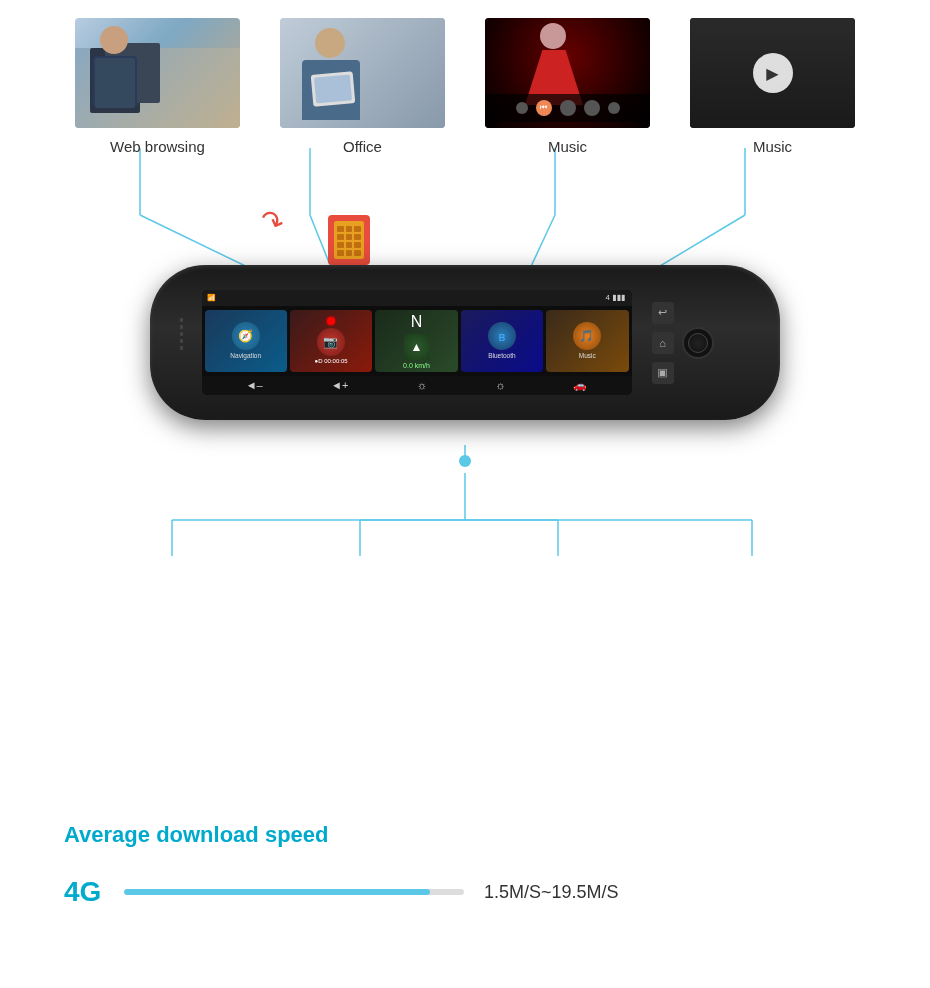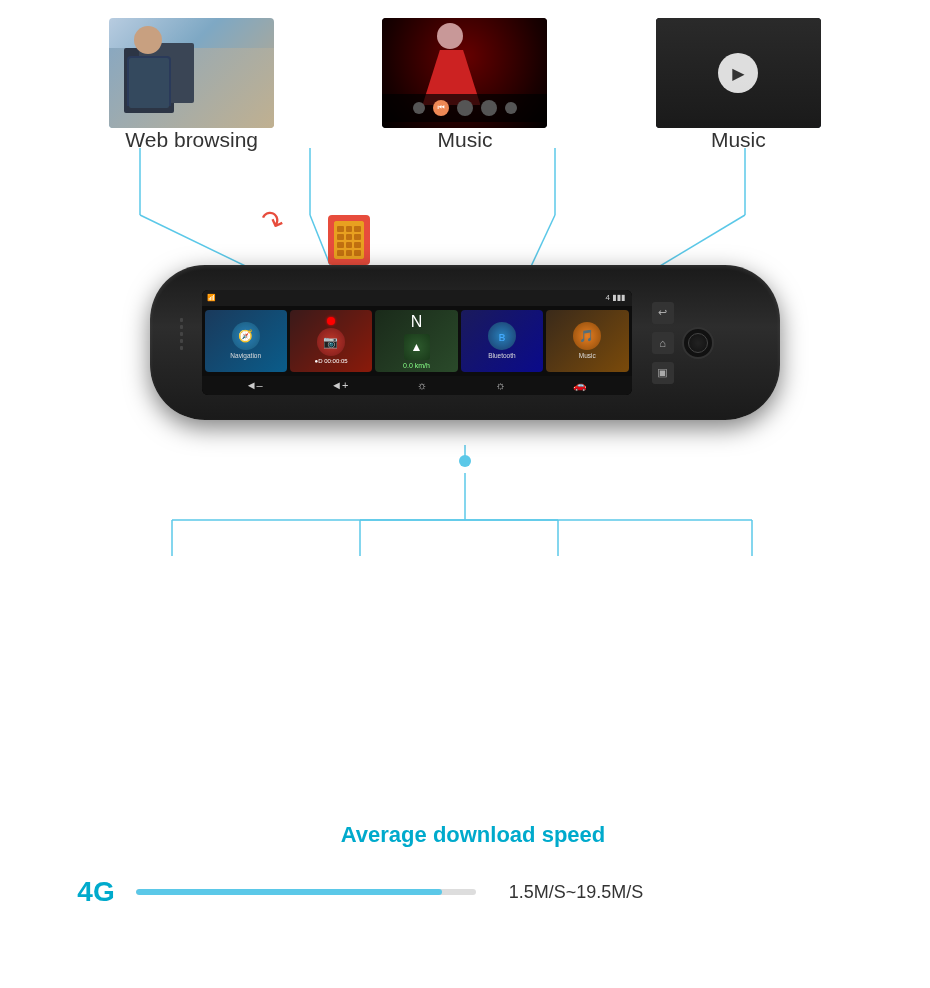--- a/index.html
+++ b/index.html
@@ -72,21 +72,22 @@
 
     .thumb-music {
       background: radial-gradient(circle at 50% 40%, #8b0000 0%, #2d0000 60%, #111 100%);
     }
 
     .thumb-movie {
       background: linear-gradient(135deg, #1a1a2e 0%, #16213e 50%, #0f3460 100%);
     }
 
     .feature-label {
-      font-size: 21px;
+      margin-top: 10px;
+      font-size: 15px;
       color: #333;
     }
 
     
     .sim-area {
       position: absolute;
       top: 195px;
       left: 250px;
       width: 120px;
       height: 70px;
@@ -258,23 +259,22 @@
       top: 0; left: 0;
       width: 930px;
       height: 988px;
       pointer-events: none;
     }
 
     
     .speed-section {
       position: absolute;
       bottom: 60px;
-      left: 76px;
+      left: 64px;
       right: 60px;
-      text-align: center;
     }
 
     .speed-title {
       font-size: 22px;
       color: #00aacc;
       font-weight: bold;
       margin-bottom: 28px;
     }
 
     .speed-row {
@@ -386,20 +386,32 @@
         <div style="position:absolute;bottom:0;left:0;right:0;height:80px;background:linear-gradient(135deg,#8aa8c0 0%,#c0b090 100%)"></div>
         <div style="position:absolute;bottom:15px;left:15px;width:50px;height:65px;background:#2c3545;border-radius:2px"></div>
         <div style="position:absolute;bottom:25px;left:30px;width:55px;height:60px;background:#3a4555;border-radius:2px"></div>
 
         <div style="position:absolute;top:8px;left:25px;width:28px;height:28px;background:#c8a080;border-radius:50%"></div>
         <div style="position:absolute;top:38px;left:18px;width:44px;height:50px;background:#2a3a5a;border-radius:4px 4px 0 0"></div>
       </div>
       <span class="feature-label">Web browsing</span>
     </div>
 
+    <div class="feature-item">
+      <div class="feature-thumb thumb-office">
+        <div style="position:absolute;top:0;left:0;right:0;bottom:0;background:linear-gradient(135deg,#c0ccd8,#8899aa)"></div>
+
+        <div style="position:absolute;top:10px;left:35px;width:30px;height:30px;background:#c8a880;border-radius:50%"></div>
+        <div style="position:absolute;top:42px;left:22px;width:58px;height:60px;background:#4a6a8a;border-radius:4px 4px 0 0"></div>
+
+        <div style="position:absolute;top:55px;left:32px;width:42px;height:32px;background:#ddd;border-radius:3px;transform:rotate(-5deg)"></div>
+        <div style="position:absolute;top:58px;left:35px;width:36px;height:26px;background:#aac0d8;border-radius:2px;transform:rotate(-5deg)"></div>
+      </div>
+      <span class="feature-label">Office</span>
+    </div>
 
     <div class="feature-item">
       <div class="feature-thumb thumb-music">
         <div style="position:absolute;top:0;left:0;right:0;bottom:0;background:radial-gradient(circle at 50% 35%,#600 0%,#1a0000 70%,#000 100%)"></div>
 
         <div style="position:absolute;top:5px;left:55px;width:26px;height:26px;background:#c89898;border-radius:50%"></div>
         <div style="position:absolute;top:32px;left:40px;width:58px;height:55px;background:#cc2222;border-radius:4px 4px 0 0;clip-path:polygon(30% 0%,70% 0%,100% 100%,0% 100%)"></div>
 
         <div style="position:absolute;bottom:6px;left:0;right:0;height:28px;background:rgba(0,0,0,0.7);display:flex;align-items:center;justify-content:center;gap:8px">
           <div style="width:12px;height:12px;background:#555;border-radius:50%"></div>

